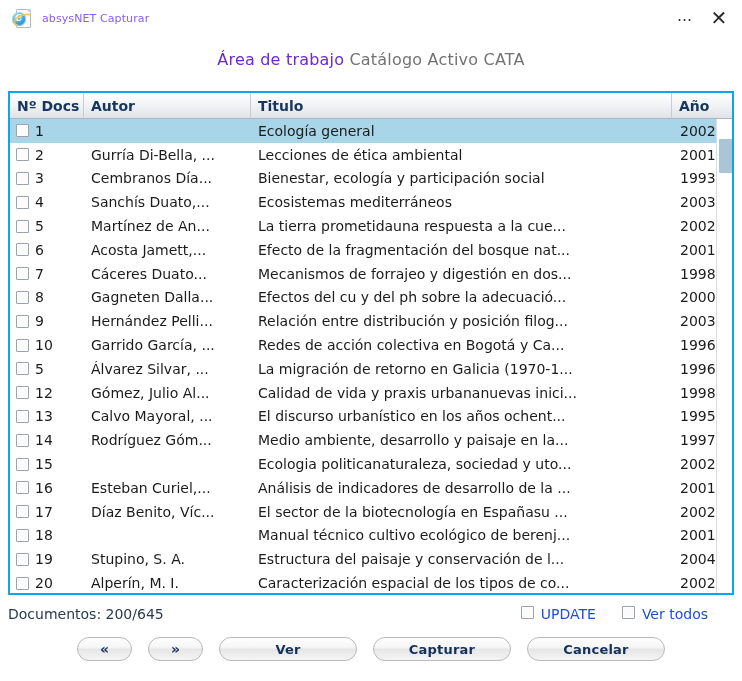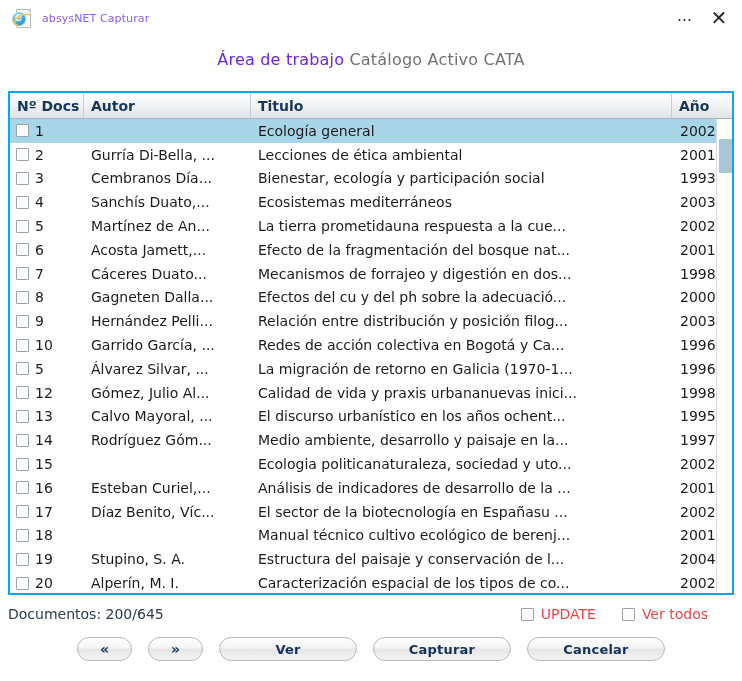--- a/index.html
+++ b/index.html
@@ -224,24 +224,24 @@
   .docs-count { white-space: nowrap; }
   .status-right {
     margin-left: auto;
     display: flex;
     align-items: center;
     gap: 26px;
     padding-right: 26px;
   }
   .chk-item {
     display: flex;
-    align-items: center;
+    align-items: flex-start;
     gap: 7px;
     font-size: 14px;
-    color: #ef4444;
+    color: #1d4ed8;
     white-space: nowrap;
   }
 
   
   .buttonbar {
     position: absolute;
     left: 0;
     top: 637px;
     width: 742px;
     display: flex;

